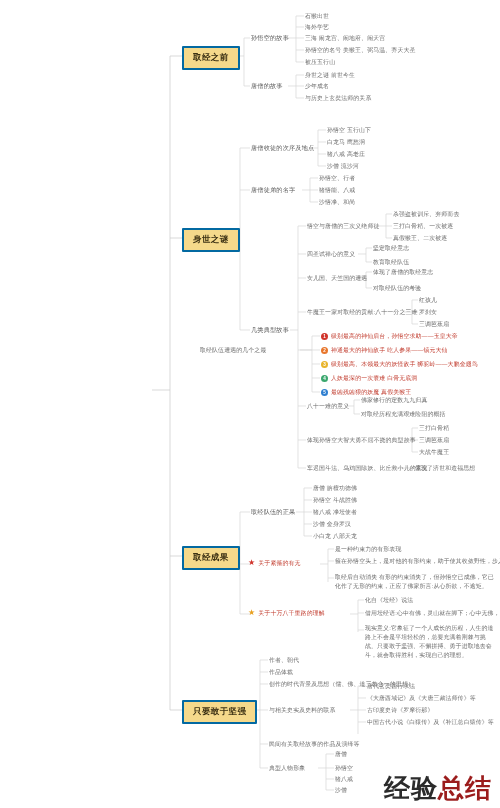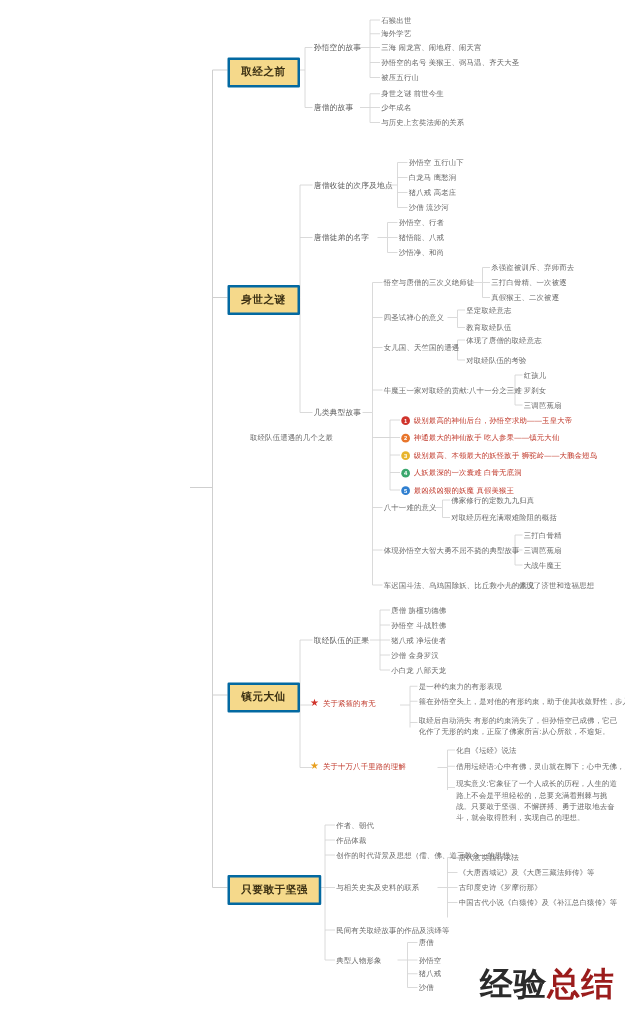--- a/index.html
+++ b/index.html
@@ -235,21 +235,21 @@
       <path d="M326 754 H334"></path>
         <path d="M326 768 H334"></path>
         <path d="M326 779 H334"></path>
         <path d="M326 790 H334"></path>
     </g>
   </svg>
 
 
   <div class="node branch" style="left:182px;top:46px;">取经之前</div>
   <div class="node branch" style="left:182px;top:228px;">身世之谜</div>
-  <div class="node branch" style="left:182px;top:546px;">镇元大仙</div>
+  <div class="node branch" style="left:182px;top:546px;">取经成果</div>
   <div class="node branch" style="left:182px;top:700px;">只要敢于坚强</div>
 
   <div class="node t2" style="left:251px;top:34px;">孙悟空的故事</div>
   <div class="node t3" style="left:305px;top:12px;">石猴出世</div>
   <div class="node t3" style="left:305px;top:23px;">海外学艺</div>
   <div class="node t3" style="left:305px;top:34px;">三海 闹龙宫、闹地府、闹天宫</div>
   <div class="node t3" style="left:305px;top:46px;">孙悟空的名号 美猴王、弼马温、齐天大圣</div>
   <div class="node t3" style="left:305px;top:58px;">被压五行山</div>
 
   <div class="node t2" style="left:251px;top:82px;">唐僧的故事</div>

